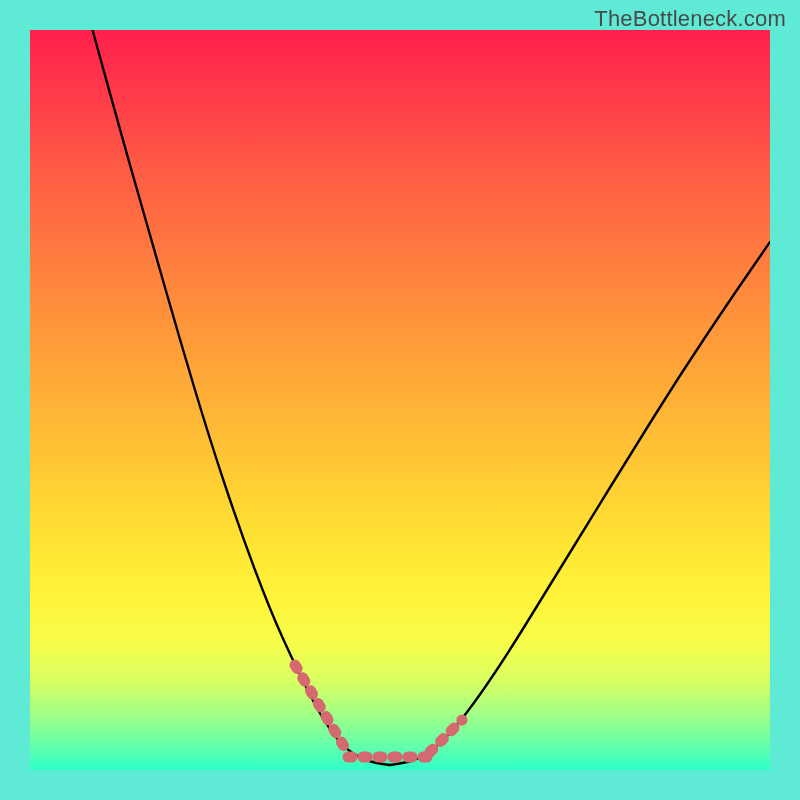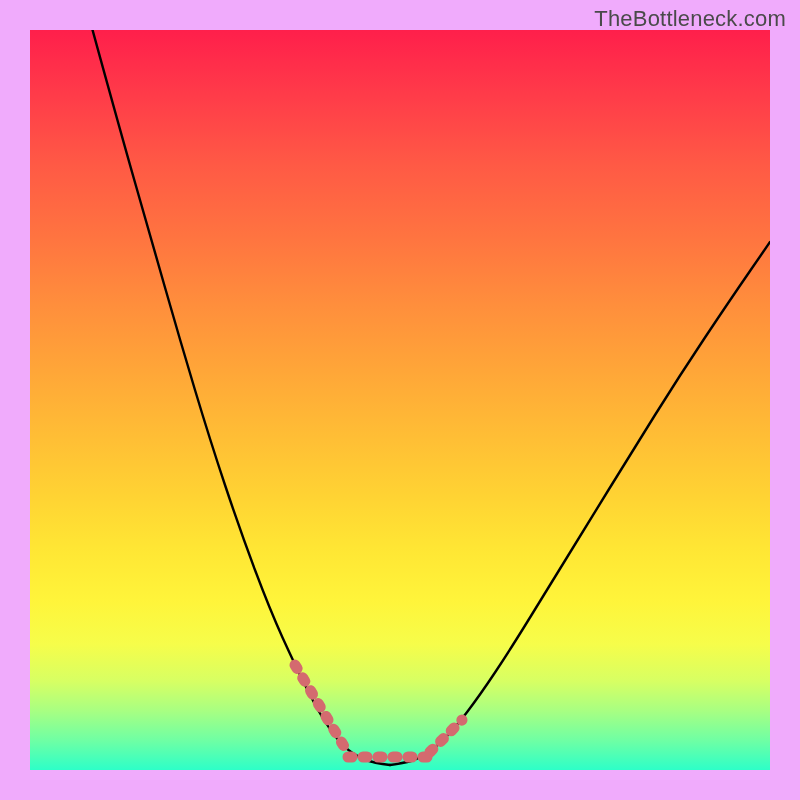--- a/index.html
+++ b/index.html
@@ -8,21 +8,21 @@
     width: 800px;
     height: 800px;
     background: #000;
     font-family: Arial, Helvetica, sans-serif;
     overflow: hidden;
   }
   .frame {
     position: relative;
     width: 800px;
     height: 800px;
-    background: #f0abfc;
+    background: #5eead4;
   }
   .watermark {
     position: absolute;
     top: 6px;
     right: 14px;
     color: #4a4a4a;
     font-size: 22px;
     font-weight: 500;
     letter-spacing: 0.2px;
     z-index: 5;

